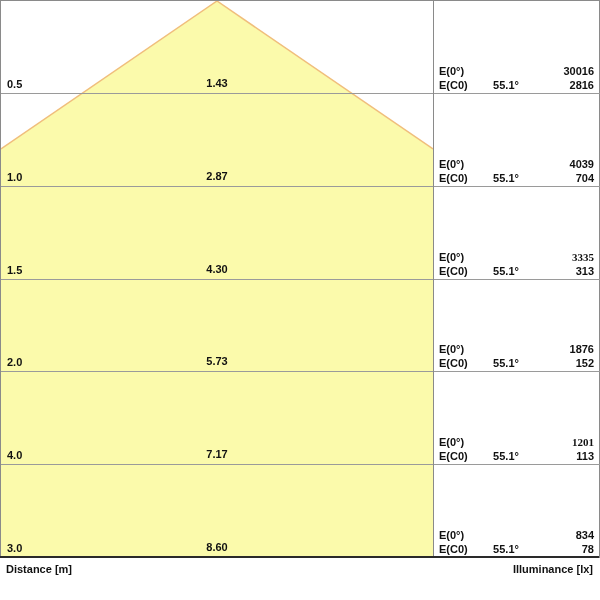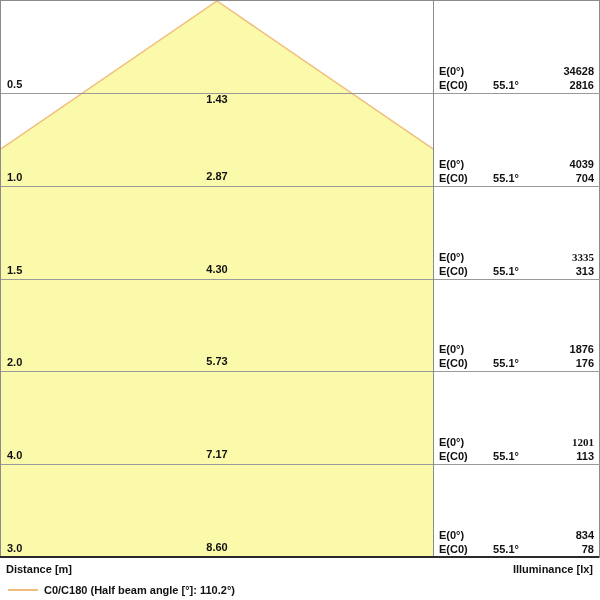--- a/index.html
+++ b/index.html
@@ -63,23 +63,23 @@
 
     <svg id="cone-svg" width="432" height="557" viewBox="0 0 432 557">
       <polygon points="216,0 432,148 432,557 0,557 0,148" stroke="none" fill="#FBFAAB"></polygon>
       <line x1="216" y1="0" x2="0" y2="148" stroke-width="1.5" stroke="#F0BE7C"></line>
       <line x1="216" y1="0" x2="432" y2="148" stroke-width="1.5" stroke="#F0BE7C"></line>
     </svg>
 
     <div id="rows-layer">
         <div class="grid-line" style="top: 92px; background: rgb(154, 154, 154);"></div>
         <div class="lbl dist-lbl" style="top: 77px;">0.5</div>
-        <div class="lbl diam-lbl" style="top: 76px; margin-top: 16px;">1.43</div>
+        <div class="lbl diam-lbl" style="top: 76px;">1.43</div>
         <div class="lbl e-name" style="top: 64px;">E(0°)</div>
-        <div class="lbl e-value" style="top: 64px;">34628</div>
+        <div class="lbl e-value" style="top: 64px;">30016</div>
         <div class="lbl e-name" style="top: 78px;">E(C0)</div>
         <div class="lbl e-angle" style="top: 78px;">55.1°</div>
         <div class="lbl e-value" style="top: 78px;">2816</div>
         <div class="grid-line" style="top: 185px; background: rgb(154, 154, 154);"></div>
         <div class="lbl dist-lbl" style="top: 170px;">1.0</div>
         <div class="lbl diam-lbl" style="top: 169px;">2.87</div>
         <div class="lbl e-name" style="top: 157px;">E(0°)</div>
         <div class="lbl e-value" style="top: 157px;">4039</div>
         <div class="lbl e-name" style="top: 171px;">E(C0)</div>
         <div class="lbl e-angle" style="top: 171px;">55.1°</div>
@@ -92,21 +92,21 @@
         <div class="lbl e-name" style="top: 264px;">E(C0)</div>
         <div class="lbl e-angle" style="top: 264px;">55.1°</div>
         <div class="lbl e-value" style="top: 264px;">313</div>
         <div class="grid-line" style="top: 370px; background: rgb(154, 154, 154);"></div>
         <div class="lbl dist-lbl" style="top: 355px;">2.0</div>
         <div class="lbl diam-lbl" style="top: 354px;">5.73</div>
         <div class="lbl e-name" style="top: 342px;">E(0°)</div>
         <div class="lbl e-value" style="top: 342px;">1876</div>
         <div class="lbl e-name" style="top: 356px;">E(C0)</div>
         <div class="lbl e-angle" style="top: 356px;">55.1°</div>
-        <div class="lbl e-value" style="top: 356px;">176</div>
+        <div class="lbl e-value" style="top: 356px;">152</div>
         <div class="grid-line" style="top: 463px; background: rgb(154, 154, 154);"></div>
         <div class="lbl dist-lbl" style="top: 448px;">4.0</div>
         <div class="lbl diam-lbl" style="top: 447px;">7.17</div>
         <div class="lbl e-name" style="top: 435px;">E(0°)</div>
         <div class="lbl e-value" style="top: 435px; font-family: Liberation Serif, serif;">1201</div>
         <div class="lbl e-name" style="top: 449px;">E(C0)</div>
         <div class="lbl e-angle" style="top: 449px;">55.1°</div>
         <div class="lbl e-value" style="top: 449px;">113</div>
         <div class="lbl dist-lbl" style="top: 541px;">3.0</div>
         <div class="lbl diam-lbl" style="top: 540px;">8.60</div>
@@ -118,18 +118,14 @@
       </div>
 
     <div id="col-divider"></div>
   </div>
 
   <div id="bottom-axis" style="background: rgb(42, 42, 42);"></div>
 
   <div class="lbl" id="footer-distance">Distance [m]</div>
   <div class="lbl" id="footer-illuminance">Illuminance [lx]</div>
 
-  <div id="legend">
-    <div id="legend-swatch" style="background: rgb(240, 190, 124);"></div>
-    <div class="lbl" id="legend-label">C0/C180 (Half beam angle [°]: 110.2°)</div>
-  </div>
 
 </div>
 
 </body></html>

